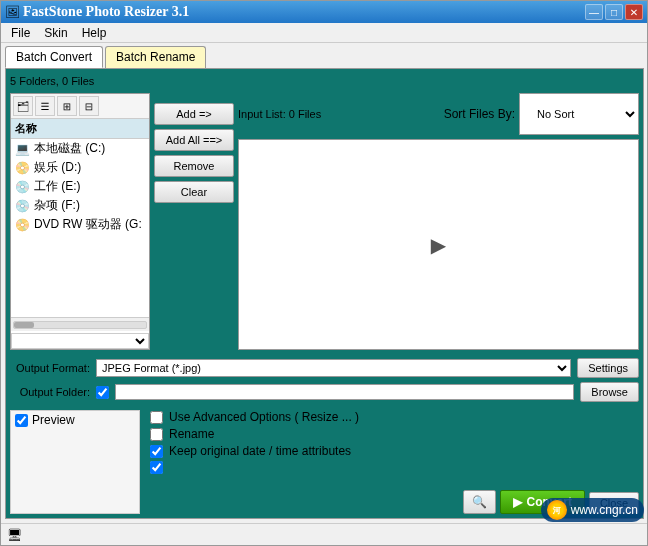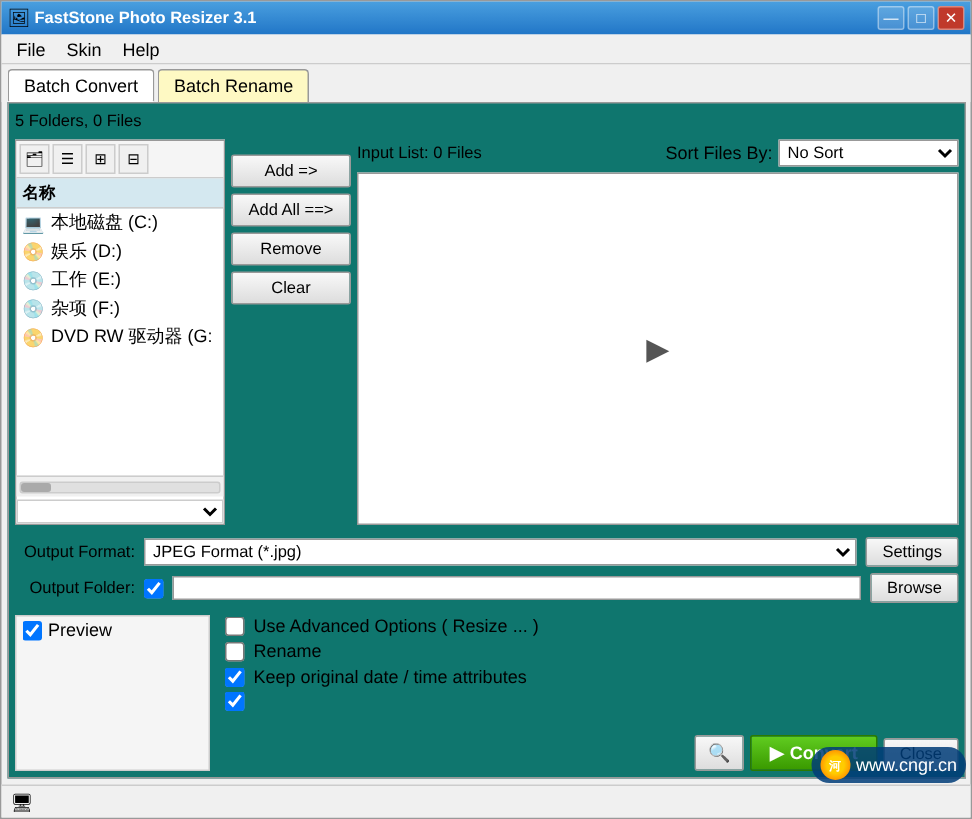--- a/index.html
+++ b/index.html
@@ -4,21 +4,21 @@
   <style>
     * { box-sizing: border-box; margin: 0; padding: 0; font-family: 'Segoe UI', Tahoma, Arial, sans-serif; font-size: 12px; }
     body { background: #f0f0f0; width: 648px; height: 546px; overflow: hidden; }
     
     .window { width: 648px; height: 546px; background: #f0f0f0; border: 1px solid #999; display: flex; flex-direction: column; }
     
     
     .title-bar { background: linear-gradient(to bottom, #4a9fdf, #2176c7); height: 22px; display: flex; align-items: center; justify-content: space-between; padding: 0 4px; }
     .title-bar-left { display: flex; align-items: center; gap: 4px; }
     .title-icon { width: 14px; height: 14px; }
-    .title-text { color: white; font-size: 11px; font-weight: bold; }
+    .title-text { color: white; font-size: 14px; font-weight: bold; font-family: Liberation Serif, serif; }
     .title-bar-buttons { display: flex; gap: 2px; }
     .title-btn { width: 18px; height: 16px; display: flex; align-items: center; justify-content: center; font-size: 10px; cursor: pointer; border: 1px solid rgba(255,255,255,0.4); border-radius: 2px; color: white; background: rgba(255,255,255,0.15); }
     .title-btn.close { background: #c0392b; }
 
     
     .menu-bar { background: #f0f0f0; height: 20px; display: flex; align-items: center; padding: 0 4px; border-bottom: 1px solid #ccc; gap: 2px; }
     .menu-item { padding: 2px 6px; cursor: pointer; font-size: 12px; color: #000; }
 
     
     .tab-bar { display: flex; padding: 3px 4px 0; background: #f0f0f0; }
@@ -50,21 +50,21 @@
 
     
     .middle-panel { display: flex; flex-direction: column; justify-content: flex-start; padding-top: 10px; gap: 4px; width: 80px; }
     .action-btn { padding: 4px 8px; border: 1px solid #999; background: linear-gradient(to bottom, #f8f8f8, #ddd); cursor: pointer; font-size: 11px; border-radius: 2px; text-align: center; }
 
     
     .right-panel { flex: 1; display: flex; flex-direction: column; gap: 4px; }
     .input-list-header { display: flex; align-items: center; justify-content: space-between; }
     .input-list-label { font-size: 11px; color: #000; }
     .sort-by { display: flex; align-items: center; gap: 4px; font-size: 11px; }
-    .sort-select { width: 120px; font-size: 11px; border: 1px solid #999; background: white; padding: 1px; }
+    .sort-select { width: 120px; font-size: 11px; border: 1px solid #999; background: white; padding: 13px; }
     .input-list-area { flex: 1; border: 1px solid #999; background: white; position: relative; display: flex; align-items: center; justify-content: center; }
     .cursor-placeholder { font-size: 20px; color: #555; }
 
     
     .output-section { display: flex; flex-direction: column; gap: 4px; padding: 4px 0; }
     .output-row { display: flex; align-items: center; gap: 6px; }
     .output-label { font-size: 11px; width: 80px; text-align: right; }
     .output-format-select { flex: 1; font-size: 11px; border: 1px solid #999; background: white; padding: 1px; }
     .settings-btn { padding: 3px 10px; border: 1px solid #999; background: linear-gradient(to bottom, #f8f8f8, #ddd); cursor: pointer; font-size: 11px; border-radius: 2px; }
     .output-folder-input { flex: 1; border: 1px solid #999; padding: 1px 3px; font-size: 11px; background: white; }

